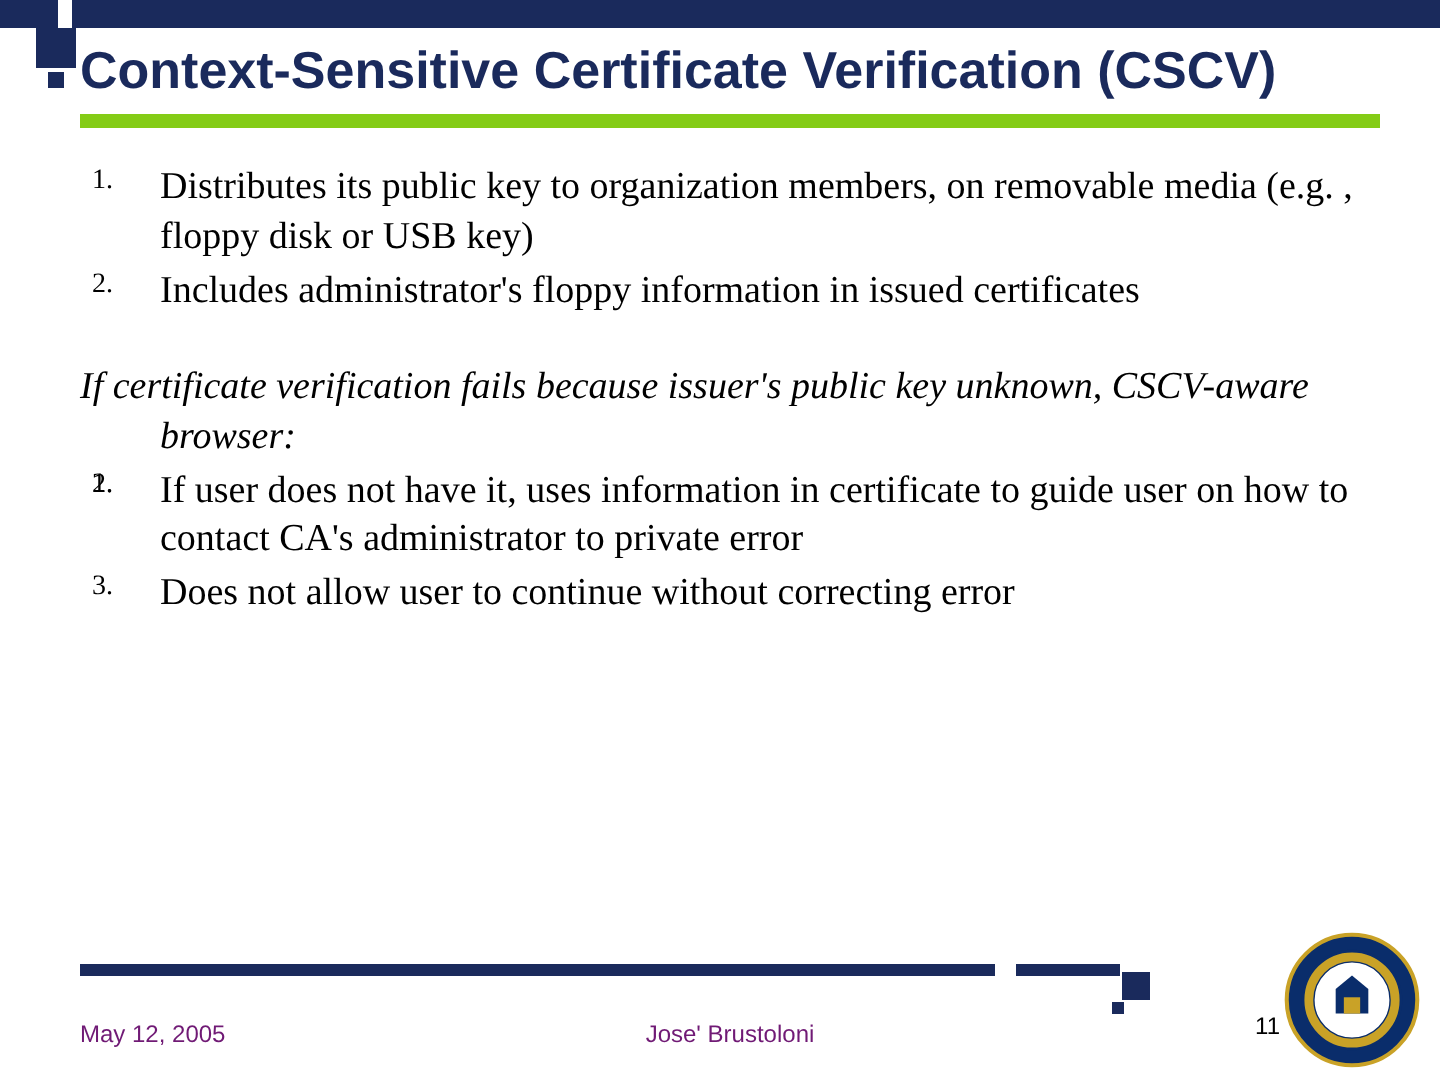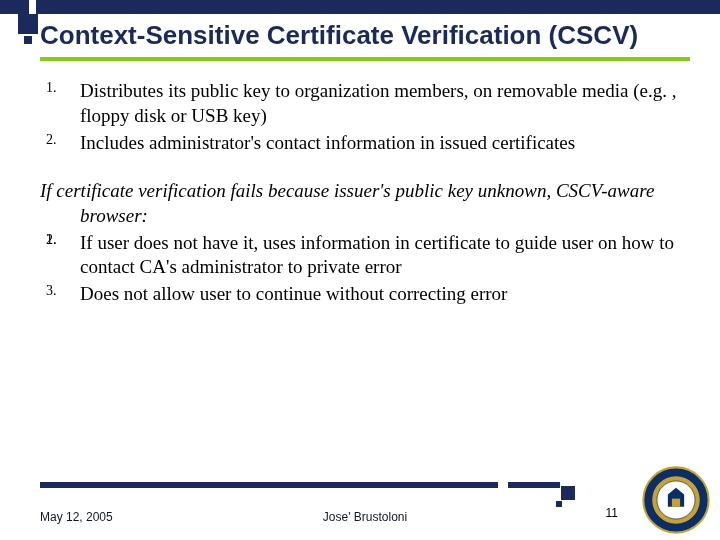--- a/index.html
+++ b/index.html
@@ -40,21 +40,21 @@
     left: 40px;
     right: 30px;
   }
   .title {
     font-family: Arial, Helvetica, sans-serif;
     font-weight: bold;
     font-size: 26px;
     color: #1a2a5c;
     line-height: 1.2;
     padding-bottom: 6px;
-    border-bottom: 4px solid #84cc16;
+    border-bottom: 7px solid #84cc16;
     margin-bottom: 18px;
   }
   .section {
     margin-bottom: 24px;
     font-size: 19px;
     color: #000;
     line-height: 1.3;
   }
   .intro {
     margin-bottom: 2px;
@@ -99,59 +99,59 @@
     width: 6px; height: 6px;
     background: #1a2a5c;
   }
   .footer {
     position: absolute;
     bottom: 16px;
     left: 40px;
     right: 30px;
     font-family: Arial, Helvetica, sans-serif;
     font-size: 12px;
-    color: #0f172a;
+    color: #701a75;
     display: flex;
     align-items: flex-end;
     justify-content: space-between;
   }
   .footer .center {
     position: absolute;
     left: 50%;
     transform: translateX(-50%);
   }
   .seal {
     position: absolute;
     bottom: 6px;
     right: 10px;
     width: 68px;
     height: 68px;
   }
   .pagenum {
     position: absolute;
     bottom: 20px;
-    right: 102px;
+    right: 80px;
     font-family: Arial, sans-serif;
     font-size: 12px;
   }
 </style>
 </head>
 <body>
 
 <div class="top-bar"></div>
 <div class="top-square"></div>
 <div class="top-square2"></div>
 
 <div class="content">
   <div class="title">Context-Sensitive Certificate Verification (CSCV)</div>
 
   <div class="section">
     <ol class="numlist">
       <li><span class="num">1.</span><span>Distributes its public key to organization members, on removable media (e.g. , floppy disk or USB key)</span></li>
-      <li><span class="num">2.</span><span>Includes administrator's contact information in issued certificates</span></li>
+      <li><span class="num">2.</span><span>Includes administrator's floppy information in issued certificates</span></li>
     </ol>
   </div>
 
   <div class="section">
     <div class="intro intro-indent">If certificate verification fails because issuer's public key unknown, CSCV-aware browser:</div>
     <ol class="numlist">
       <li><span class="num">1.</span></li>
       <li><span class="num">2.</span><span>If user does not have it, uses information in certificate to guide user on how to contact CA's administrator to private error</span></li>
       <li><span class="num">3.</span><span>Does not allow user to continue without correcting error</span></li>
     </ol>

